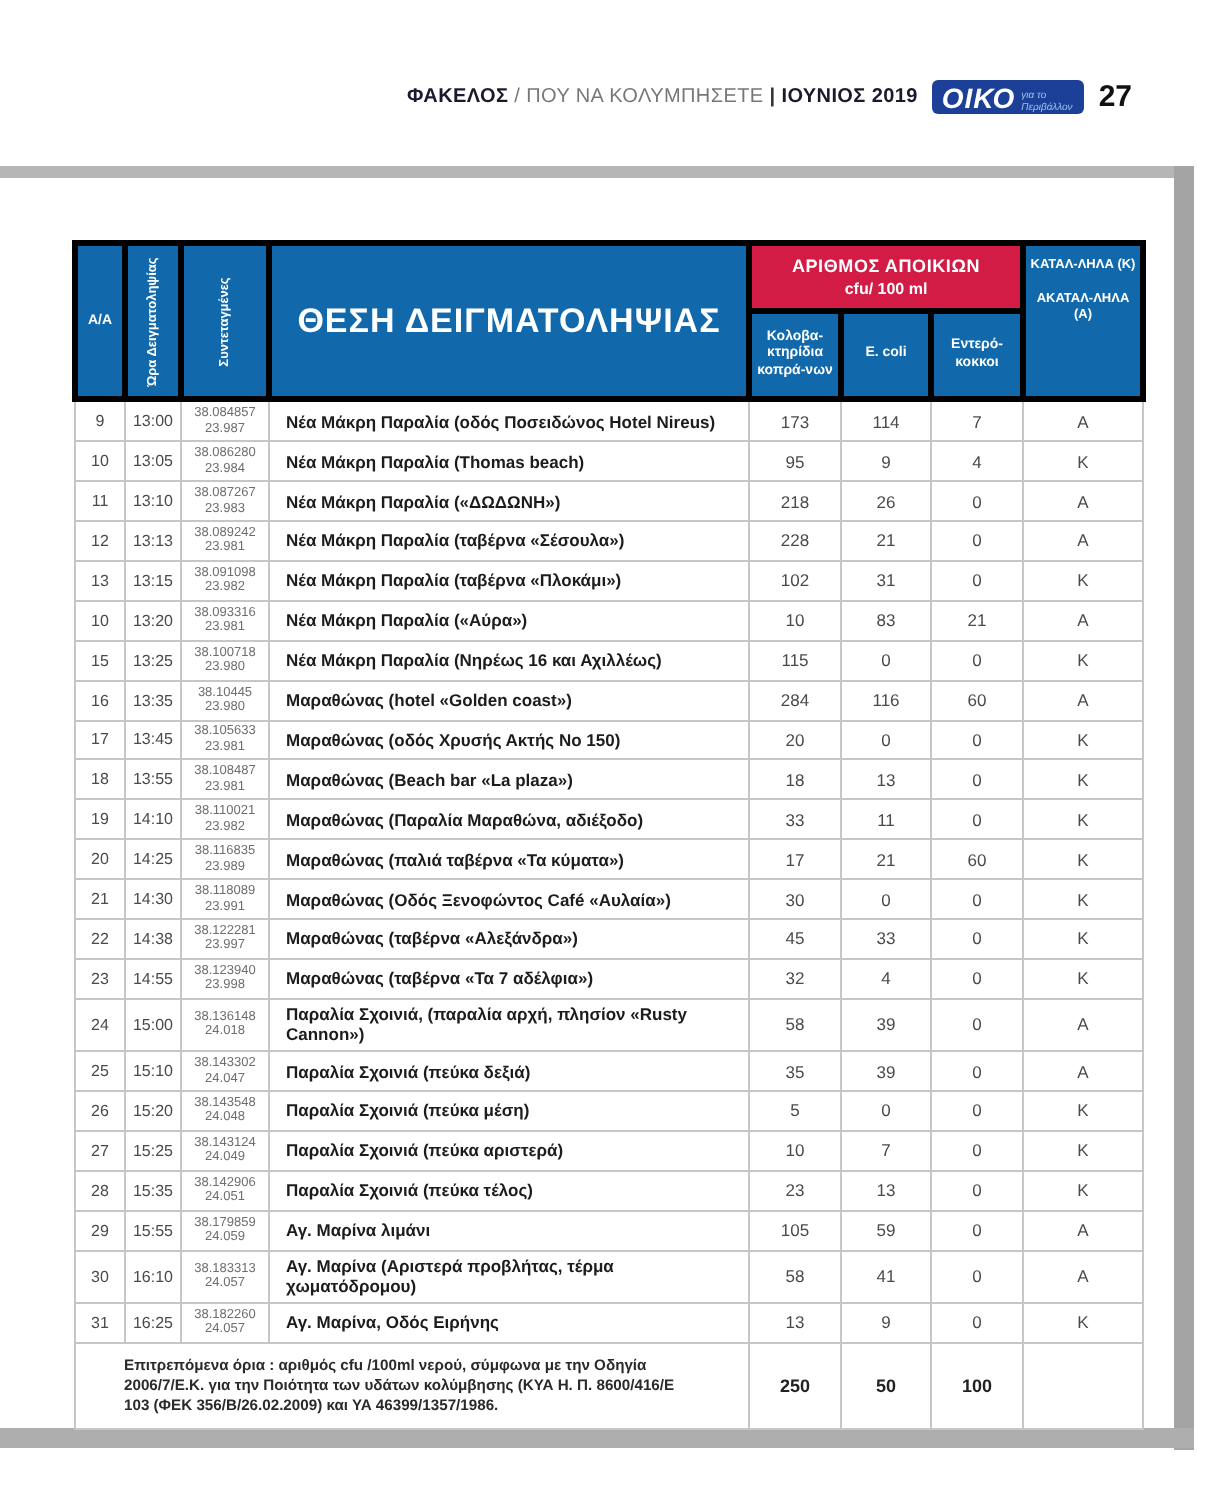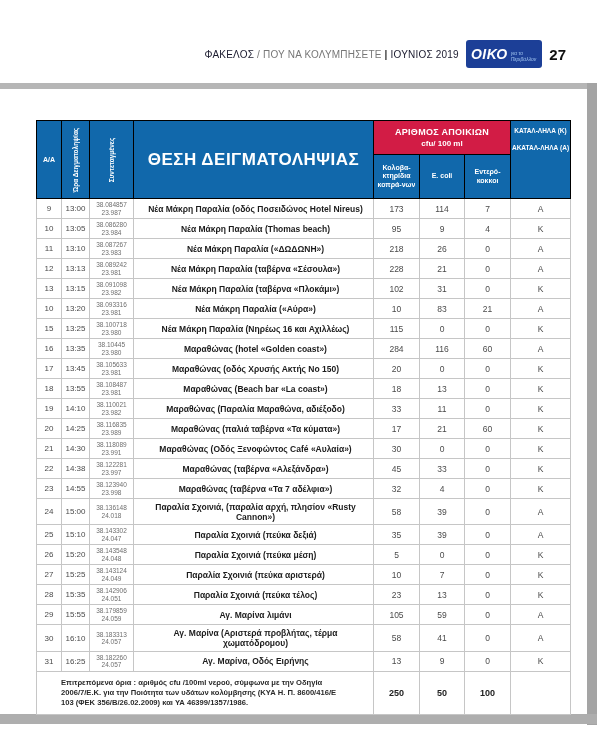--- a/index.html
+++ b/index.html
@@ -17,27 +17,27 @@
   }
   
   .page-header {
     position: absolute;
     top: 40px; right: 38px;
     display: flex; align-items: center;
     gap: 7px;
     white-space: nowrap;
   }
   .ph-text { font-size: 10px; color: #222; letter-spacing: .2px; }
-  .ph-strong { font-weight: normal; color: #1a1a2e; }
+  .ph-strong { font-weight: bold; color: #1a1a2e; }
   .ph-topic { color: #777; }
   .ph-divider { color: #333; font-weight: bold; }
   .logo-box {
     background: var(--logo-blue);
     border-radius: 3px;
-    height: 28px;
+    height: 17px;
     display: flex; align-items: center;
     padding: 0 6px 0 5px;
     gap: 3px;
   }
   .logo-main {
     color: #fff; font-weight: bold; font-style: italic;
     font-size: 14px; letter-spacing: .5px;
   }
   .logo-sub {
     display: flex; flex-direction: column;
@@ -56,21 +56,21 @@
   table.sampling {
     position: absolute;
     left: 36px; top: 120px;
     width: 534px; height: 595px;
     border-collapse: collapse;
     table-layout: fixed;
   }
   th {
     background: var(--blue);
     color: #fff;
-    border: 1px solid #000000;
+    border: 3px solid #000000;
     font-weight: bold;
     vertical-align: middle;
     text-align: center;
     margin-left: 28px;
   }
   th.banner { background: var(--red); }
   td {
     border: 1px solid #c6c6c6;
     background: #fff;
     text-align: center;
@@ -90,21 +90,21 @@
   .banner-title { font-size: 9px; letter-spacing: .3px; }
   .banner-unit { font-size: 8px; margin-top: 2px; }
   .sub-hdr { font-size: 7px; line-height: 1.2; padding: 1px; }
   .ka-hdr { font-size: 6.5px; line-height: 1.2; vertical-align: top; padding-top: 6px; }
   .ka-block { margin-bottom: 9px; }
 
   td.c-aa   { font-size: 8px; }
   td.c-time { font-size: 8px; }
   td.c-coord { font-size: 6.5px; color: #6e6e6e; line-height: 1.15; }
   td.c-loc {
-    text-align: center; padding-left: 8px; padding-right: 4px;
+    text-align: left; padding-left: 8px; padding-right: 4px;
     font-weight: bold; color: #1c1c1c; font-size: 8.5px;
   }
   tfoot td.f-note {
     text-align: left; font-weight: bold; color: #2a2a2a;
     font-size: 7.6px; line-height: 1.3;
     padding: 3px 24px;
   }
   tfoot td.f-val { font-weight: bold; font-size: 9px; color: #222; }
 </style>
 </head>
@@ -286,21 +286,21 @@
     <td>0</td>
     <td>Κ</td>
   </tr>
       <tr>
     <td class="c-aa">18</td>
     <td class="c-time">13:55</td>
     <td class="c-coord">
       <div>38.108487</div>
       <div>23.981</div>
     </td>
-    <td class="c-loc">Μαραθώνας (Beach bar «La coast»)</td>
+    <td class="c-loc">Μαραθώνας (Beach bar «La plaza»)</td>
     <td>18</td>
     <td>13</td>
     <td>0</td>
     <td>Κ</td>
   </tr>
       <tr>
     <td class="c-aa">19</td>
     <td class="c-time">14:10</td>
     <td class="c-coord">
       <div>38.110021</div>

